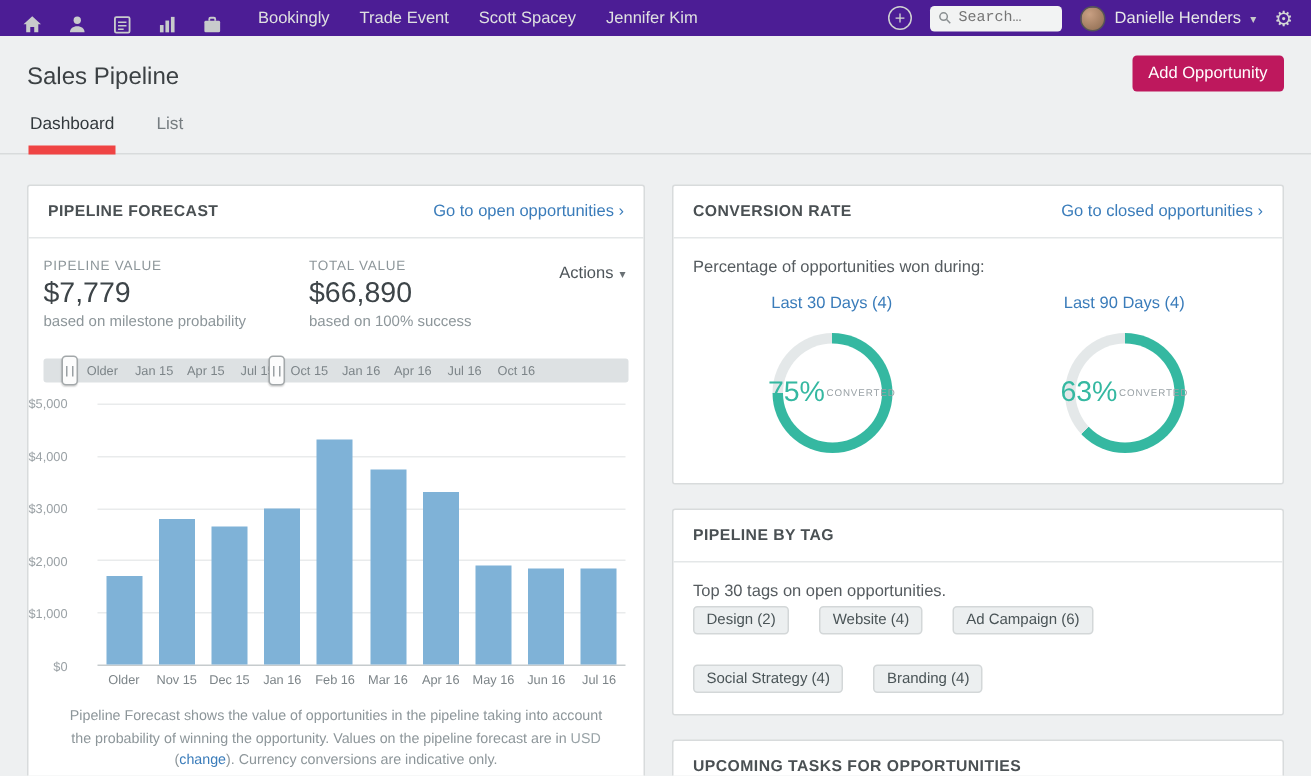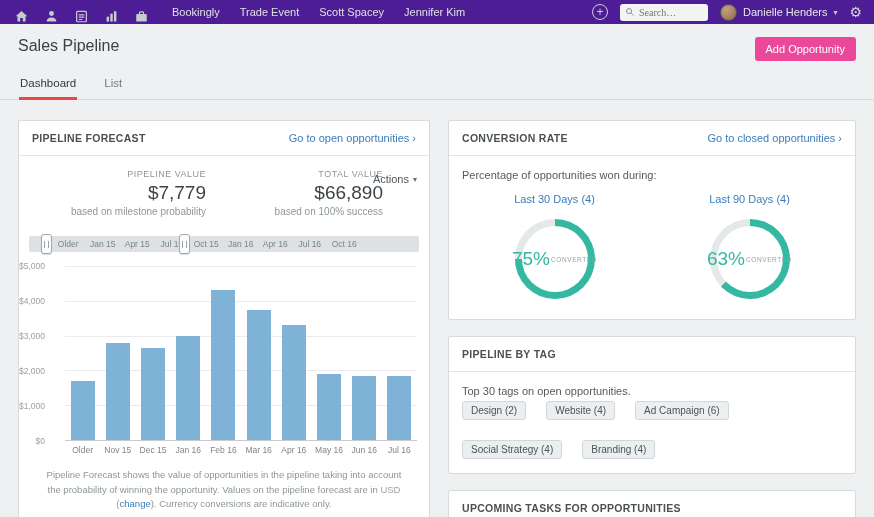--- a/index.html
+++ b/index.html
@@ -13,49 +13,49 @@
   .nav-icon { width:30px; height:32px; display:flex; align-items:center; justify-content:center; cursor:pointer; }
   .nav-icon svg { width:15px; height:15px; }
   .nav-links { display:flex; gap:20px; margin-left:16px; }
   .nav-link { color:#dfe1e1; font-size:11px; }
   .nav-right { margin-left:auto; display:flex; align-items:center; gap:12px; }
   .plus-icon { width:16px; height:16px; border:1px solid #cfd1d1; border-radius:50%; color:#cfd1d1;
                display:flex; align-items:center; justify-content:center; font-size:12px; line-height:1; cursor:pointer; }
   .searchbox { display:flex; align-items:center; background:#f2f3f3; border-radius:3px; height:17px; width:88px; padding:0 5px; gap:4px; }
   .searchbox svg { width:10px; height:10px; flex:none; }
   .searchbox input { border:none; background:transparent; font-size:10px; width:100%; outline:none; color:#555;
-                     font-family:Liberation Serif, serif; }
+                     font-family:Liberation Mono, monospace; }
   .user-menu { display:flex; align-items:center; gap:6px; cursor:pointer; }
   .avatar { width:17px; height:17px; border-radius:50%; flex:none;
             background:radial-gradient(circle at 35% 30%, #c9a083, #8c6a4f); border:1px solid #555; }
   .username { color:#e6e7e7; font-size:11px; }
   .caret { color:#c7c9c9; font-size:8px; }
   .gear { color:#d3d5d5; font-size:14px; cursor:pointer; }
 
   
-  .page-header { display:flex; justify-content:space-between; align-items:flex-start; padding:13px 18px 11px; }
+  .page-header { display:flex; justify-content:space-between; align-items:flex-end; padding:13px 18px 11px; }
   .page-title { font-size:16px; font-weight:normal; color:#3c4144; }
-  .add-btn { background:#ec4899; color:#fff; font-size:11px; padding:6px 11px; border:none; border-radius:3px; cursor:pointer;
+  .add-btn { background:#be185d; color:#fff; font-size:11px; padding:6px 11px; border:none; border-radius:3px; cursor:pointer;
              font-family:"Liberation Sans","DejaVu Sans",sans-serif; }
   .tabs { display:flex; gap:26px; padding:0 19px; border-bottom:1px solid #d8dbdc; }
   .tab { font-size:11.5px; color:#767d81; padding:5px 1px 8px; cursor:pointer; }
-  .tab.active { color:#33393d; border-bottom:3px solid #ef4444; margin-bottom:-1px; }
+  .tab.active { color:#33393d; border-bottom:6px solid #ef4444; margin-bottom:-1px; }
 
   
   .content { display:flex; gap:18px; padding:20px 18px 0; align-items:flex-start; }
   .card { background:#fff; border:1px solid #d8dbdc; border-radius:2px; }
   .left-col { width:412px; flex:none; }
   .right-col { flex:1; display:flex; flex-direction:column; gap:16px; }
   .card-header { display:flex; justify-content:space-between; align-items:center; padding:11px 13px; border-bottom:1px solid #e4e7e8; }
   .card-title { font-size:10.5px; font-weight:bold; color:#4a5053; letter-spacing:.3px; }
   .card-link { font-size:11px; color:#3a7cba; }
 
   
   .stats { display:flex; padding:13px 46px 6px 10px; position:relative; }
-  .stat { flex:1; text-align:right; }
+  .stat { flex:1; text-align:left; }
   .stat-label { font-size:9px; color:#8d969a; letter-spacing:.5px; }
   .stat-value { font-size:19px; color:#3d4448; margin:3px 0 2px; }
   .stat-sub { font-size:10px; color:#8d969a; }
   .actions { position:absolute; right:12px; top:17px; font-size:11px; color:#4e555a; cursor:pointer; display:flex; align-items:center; gap:4px; }
   .actions .caret { color:#6a7175; }
 
   .slider { position:relative; height:16px; background:#dde1e3; margin:13px 10px 4px; border-radius:2px; }
   .slider-labels { display:flex; padding-left:22px; height:100%; align-items:center; }
   .slider-label { width:34.5px; text-align:center; font-size:8.5px; color:#7c8488; flex:none; }
   .handle { position:absolute; top:-2px; width:11px; height:20px; background:#fcfcfc; border:1px solid #a3a8aa; border-radius:3px;

